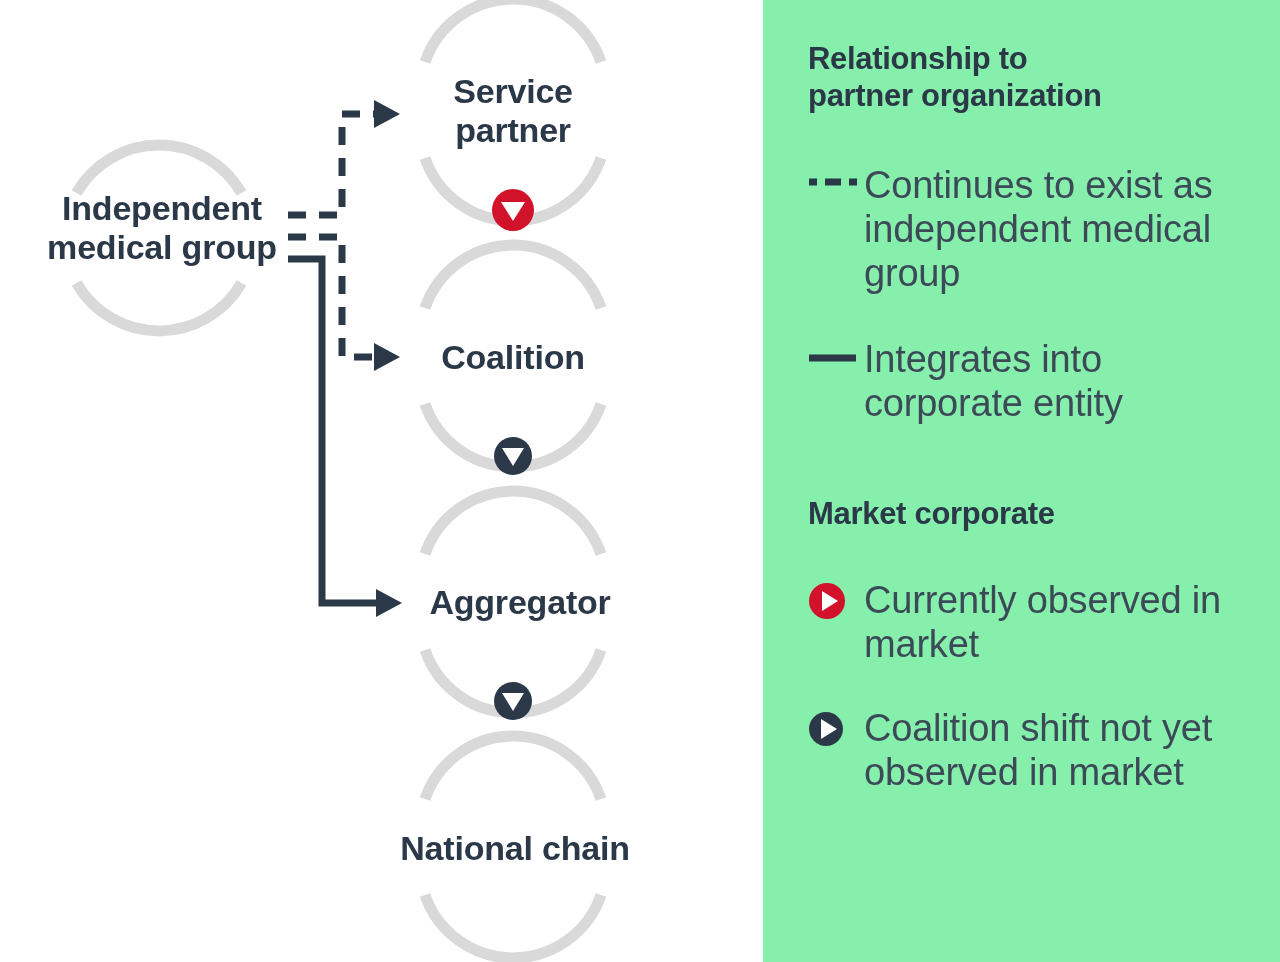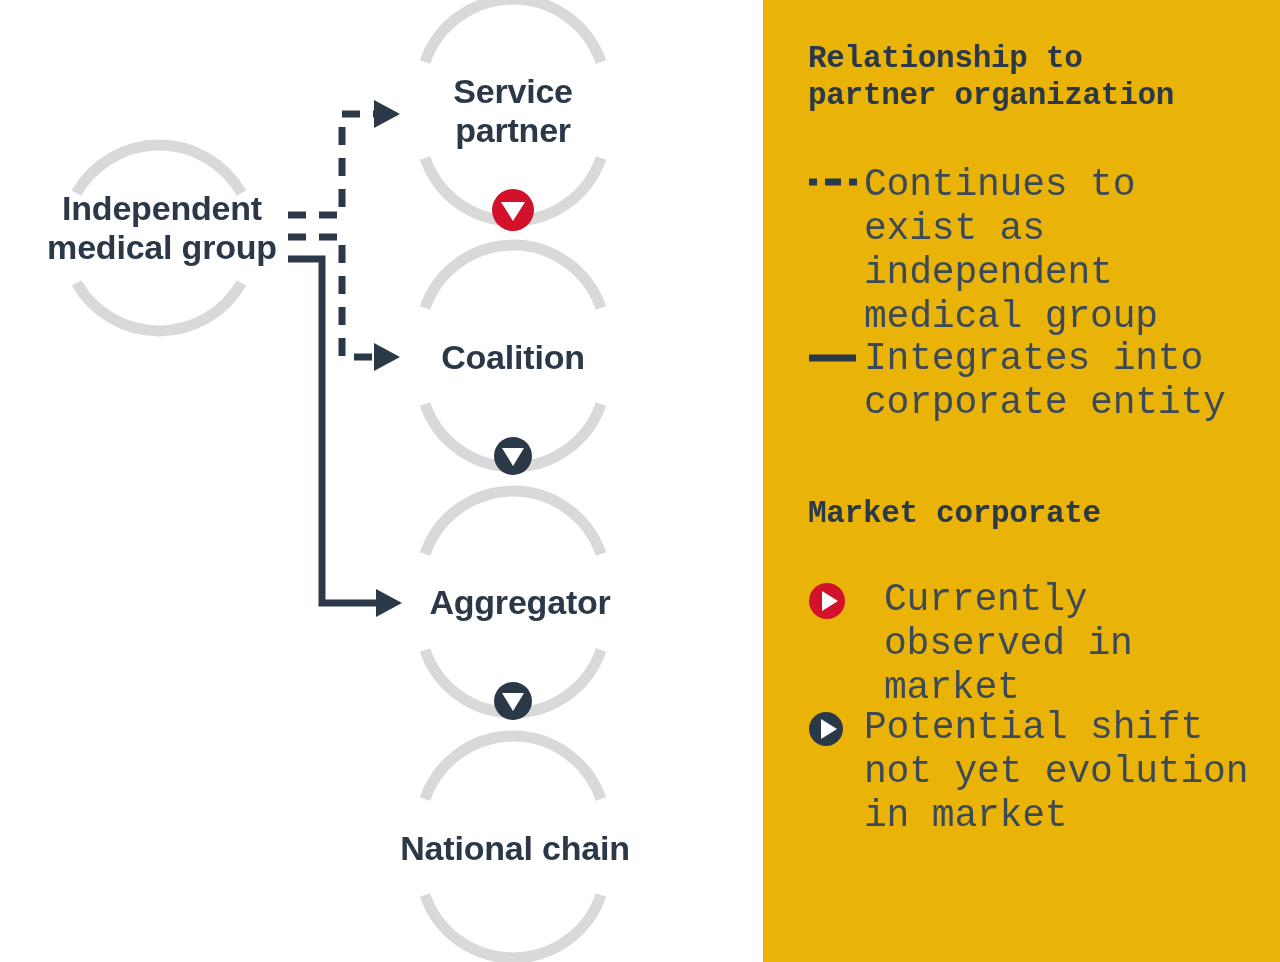--- a/index.html
+++ b/index.html
@@ -51,22 +51,21 @@
   }
   .node-label.two-line { white-space: normal; }
 
   
   #legend-panel {
     position: absolute;
     left: 763px;
     top: 0;
     width: 517px;
     height: 962px;
-    background: #eab308;
-    font-family: Liberation Mono, monospace;
+    background: #86efac;
   }
   .legend-heading {
     position: absolute;
     color: #2b3847;
     font-weight: bold;
     font-size: 31px;
     line-height: 1.20;
     letter-spacing: -0.3px;
   }
   .legend-row {
@@ -196,34 +195,34 @@
           <line x1="1" y1="21" x2="48" y2="21" stroke="#2b3847" stroke-width="7"></line>
         </svg>
       </span>
       <span class="legend-text" style="width:380px;">Integrates into corporate entity</span>
     </div>
 
     <div class="legend-heading" style="left:45px; top:495px; width:440px;">
       <div>Market corporate</div>
     </div>
 
-    <div class="legend-row" style="left:45px; top:578px; width:460px;gap:20px;">
+    <div class="legend-row" style="left:45px; top:578px; width:460px;">
       <span class="legend-marker">
         <svg class="play-marker" width="44" height="44" viewBox="0 0 44 44" aria-hidden="true">
           <circle cx="19" cy="23" r="18" fill="#d2112b"></circle>
           <path d="M 14 13 L 30 23 L 14 33 Z" fill="#ffffff"></path>
         </svg>
       </span>
       <span class="legend-text" style="width:390px;">Currently observed in market</span>
     </div>
 
     <div class="legend-row" style="left:45px; top:706px; width:470px;">
       <span class="legend-marker">
         <svg class="play-marker" width="44" height="44" viewBox="0 0 44 44" aria-hidden="true">
           <circle cx="18" cy="23" r="17" fill="#2b3847"></circle>
           <path d="M 13 13 L 29 23 L 13 33 Z" fill="#ffffff"></path>
         </svg>
       </span>
-      <span class="legend-text" style="width:400px;">Potential shift not yet evolution in market</span>
+      <span class="legend-text" style="width:400px;">Coalition shift not yet observed in market</span>
     </div>
 
   </div>
 </div>
 
 </body></html>

